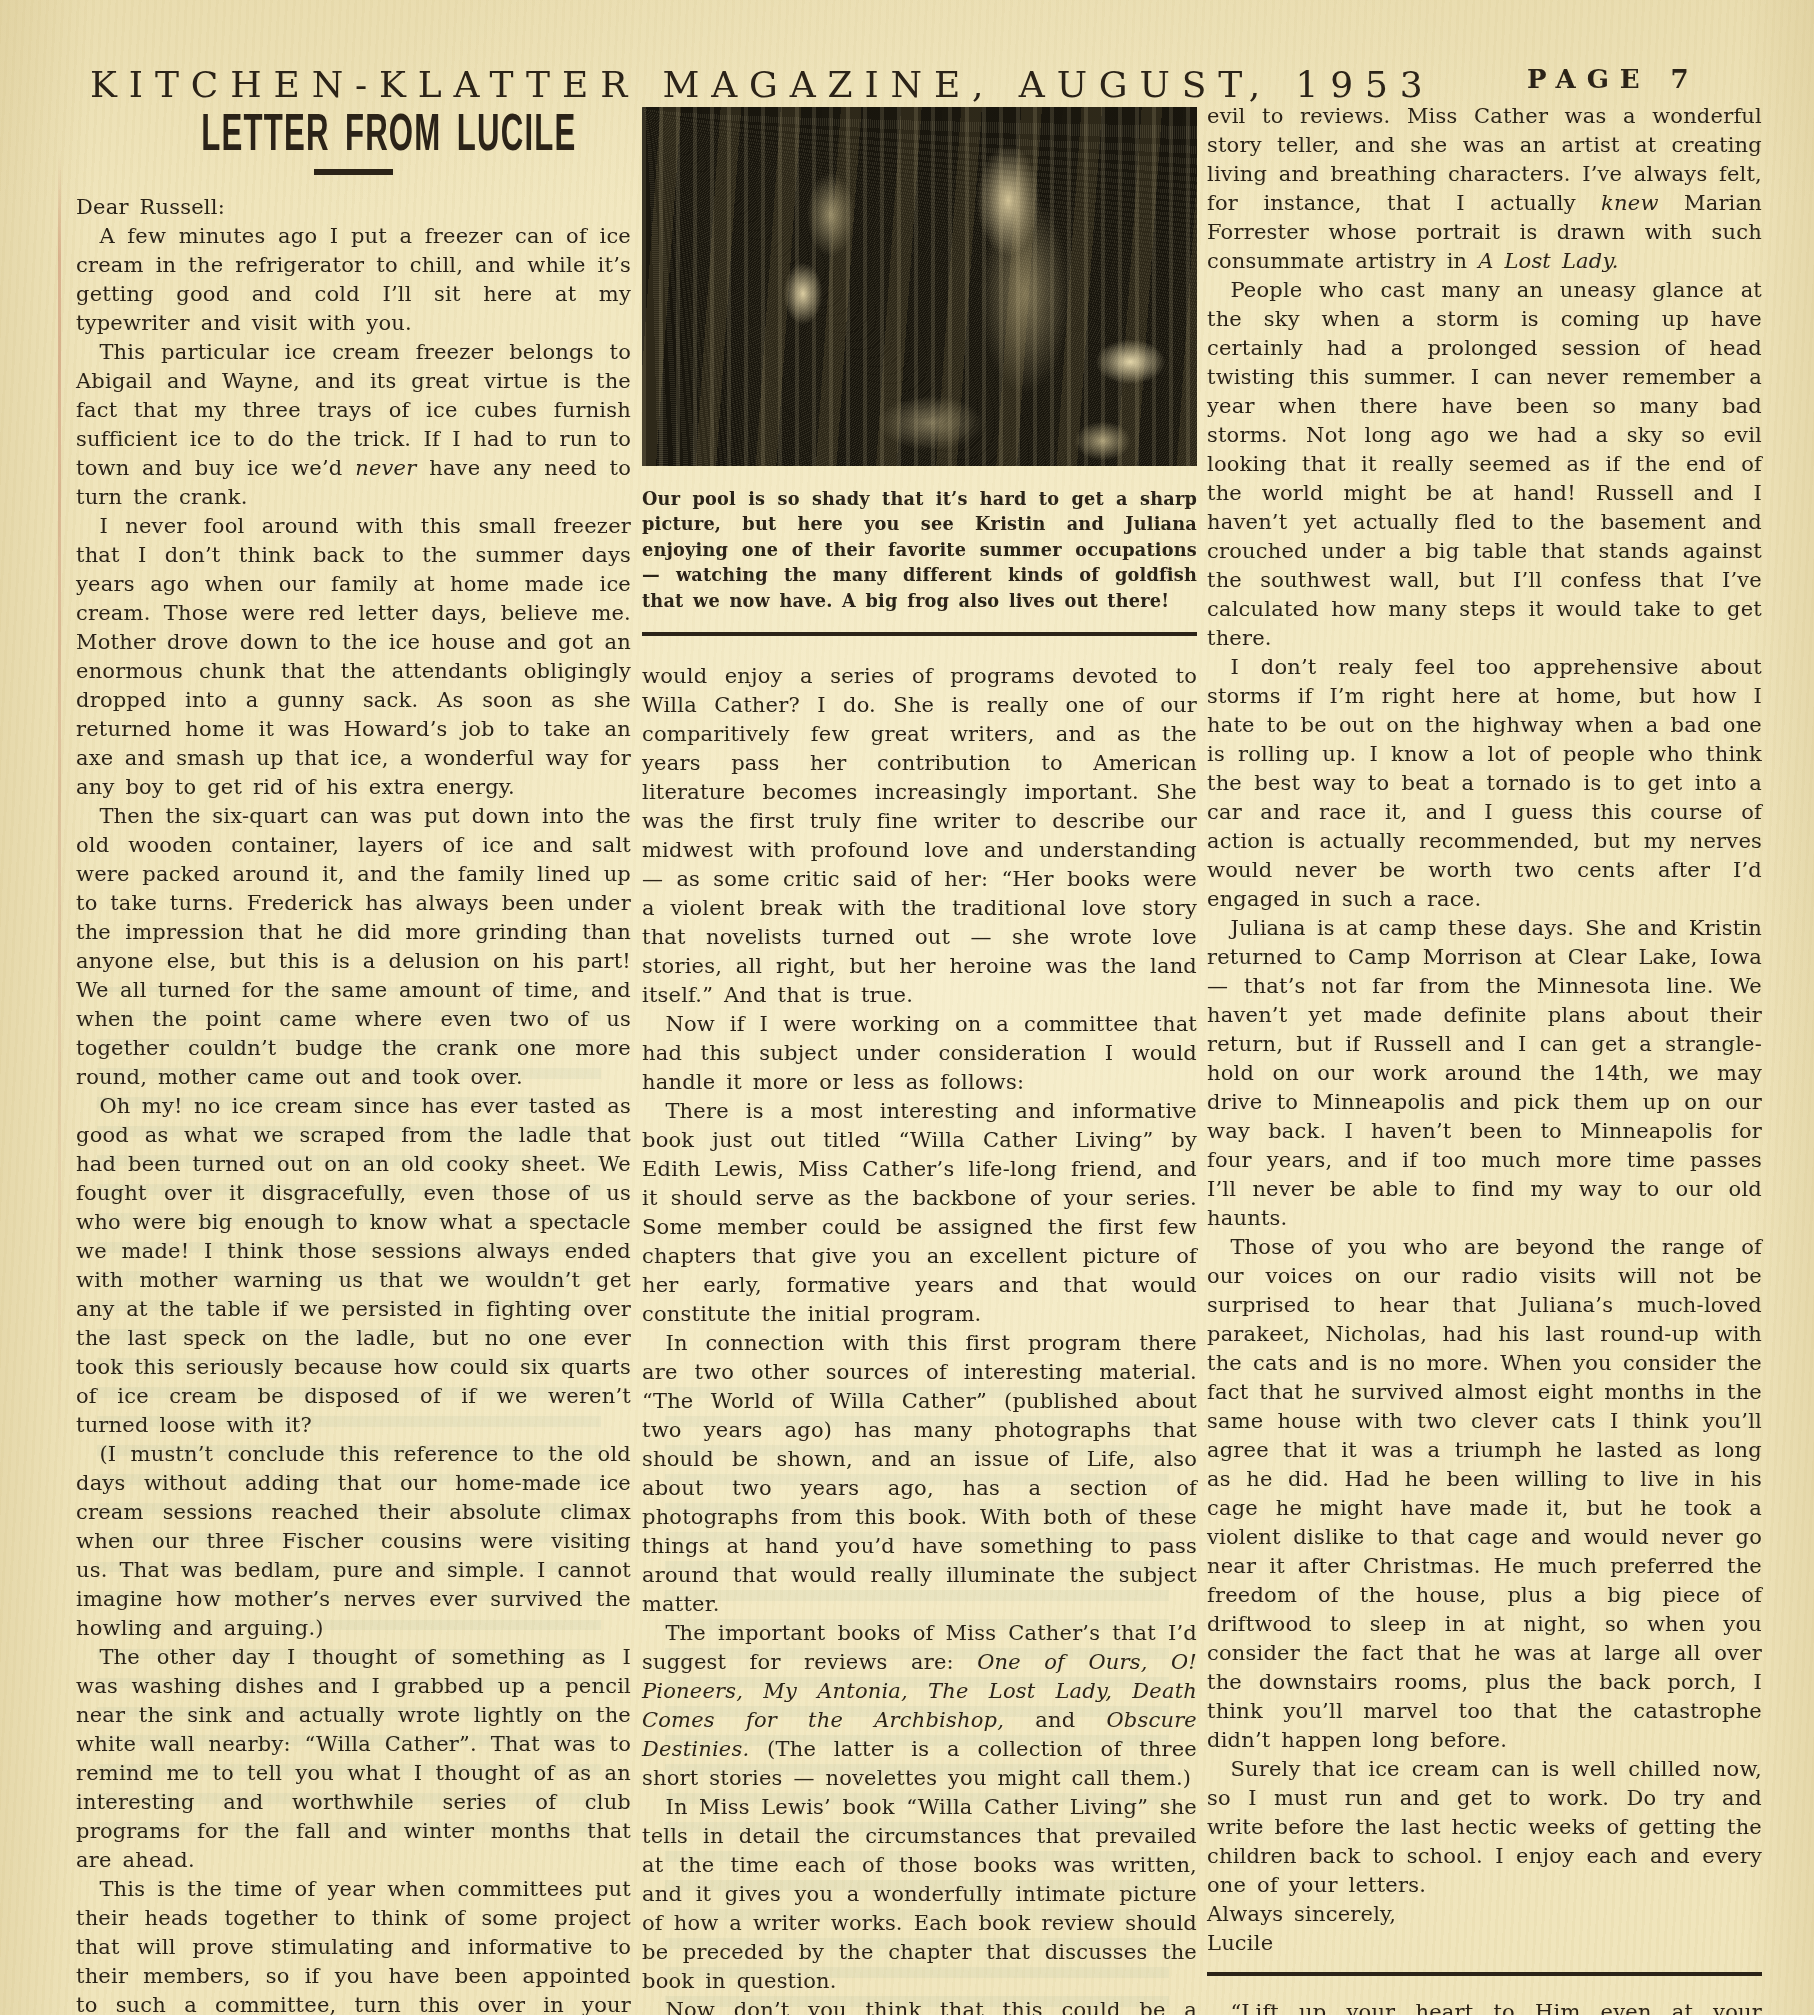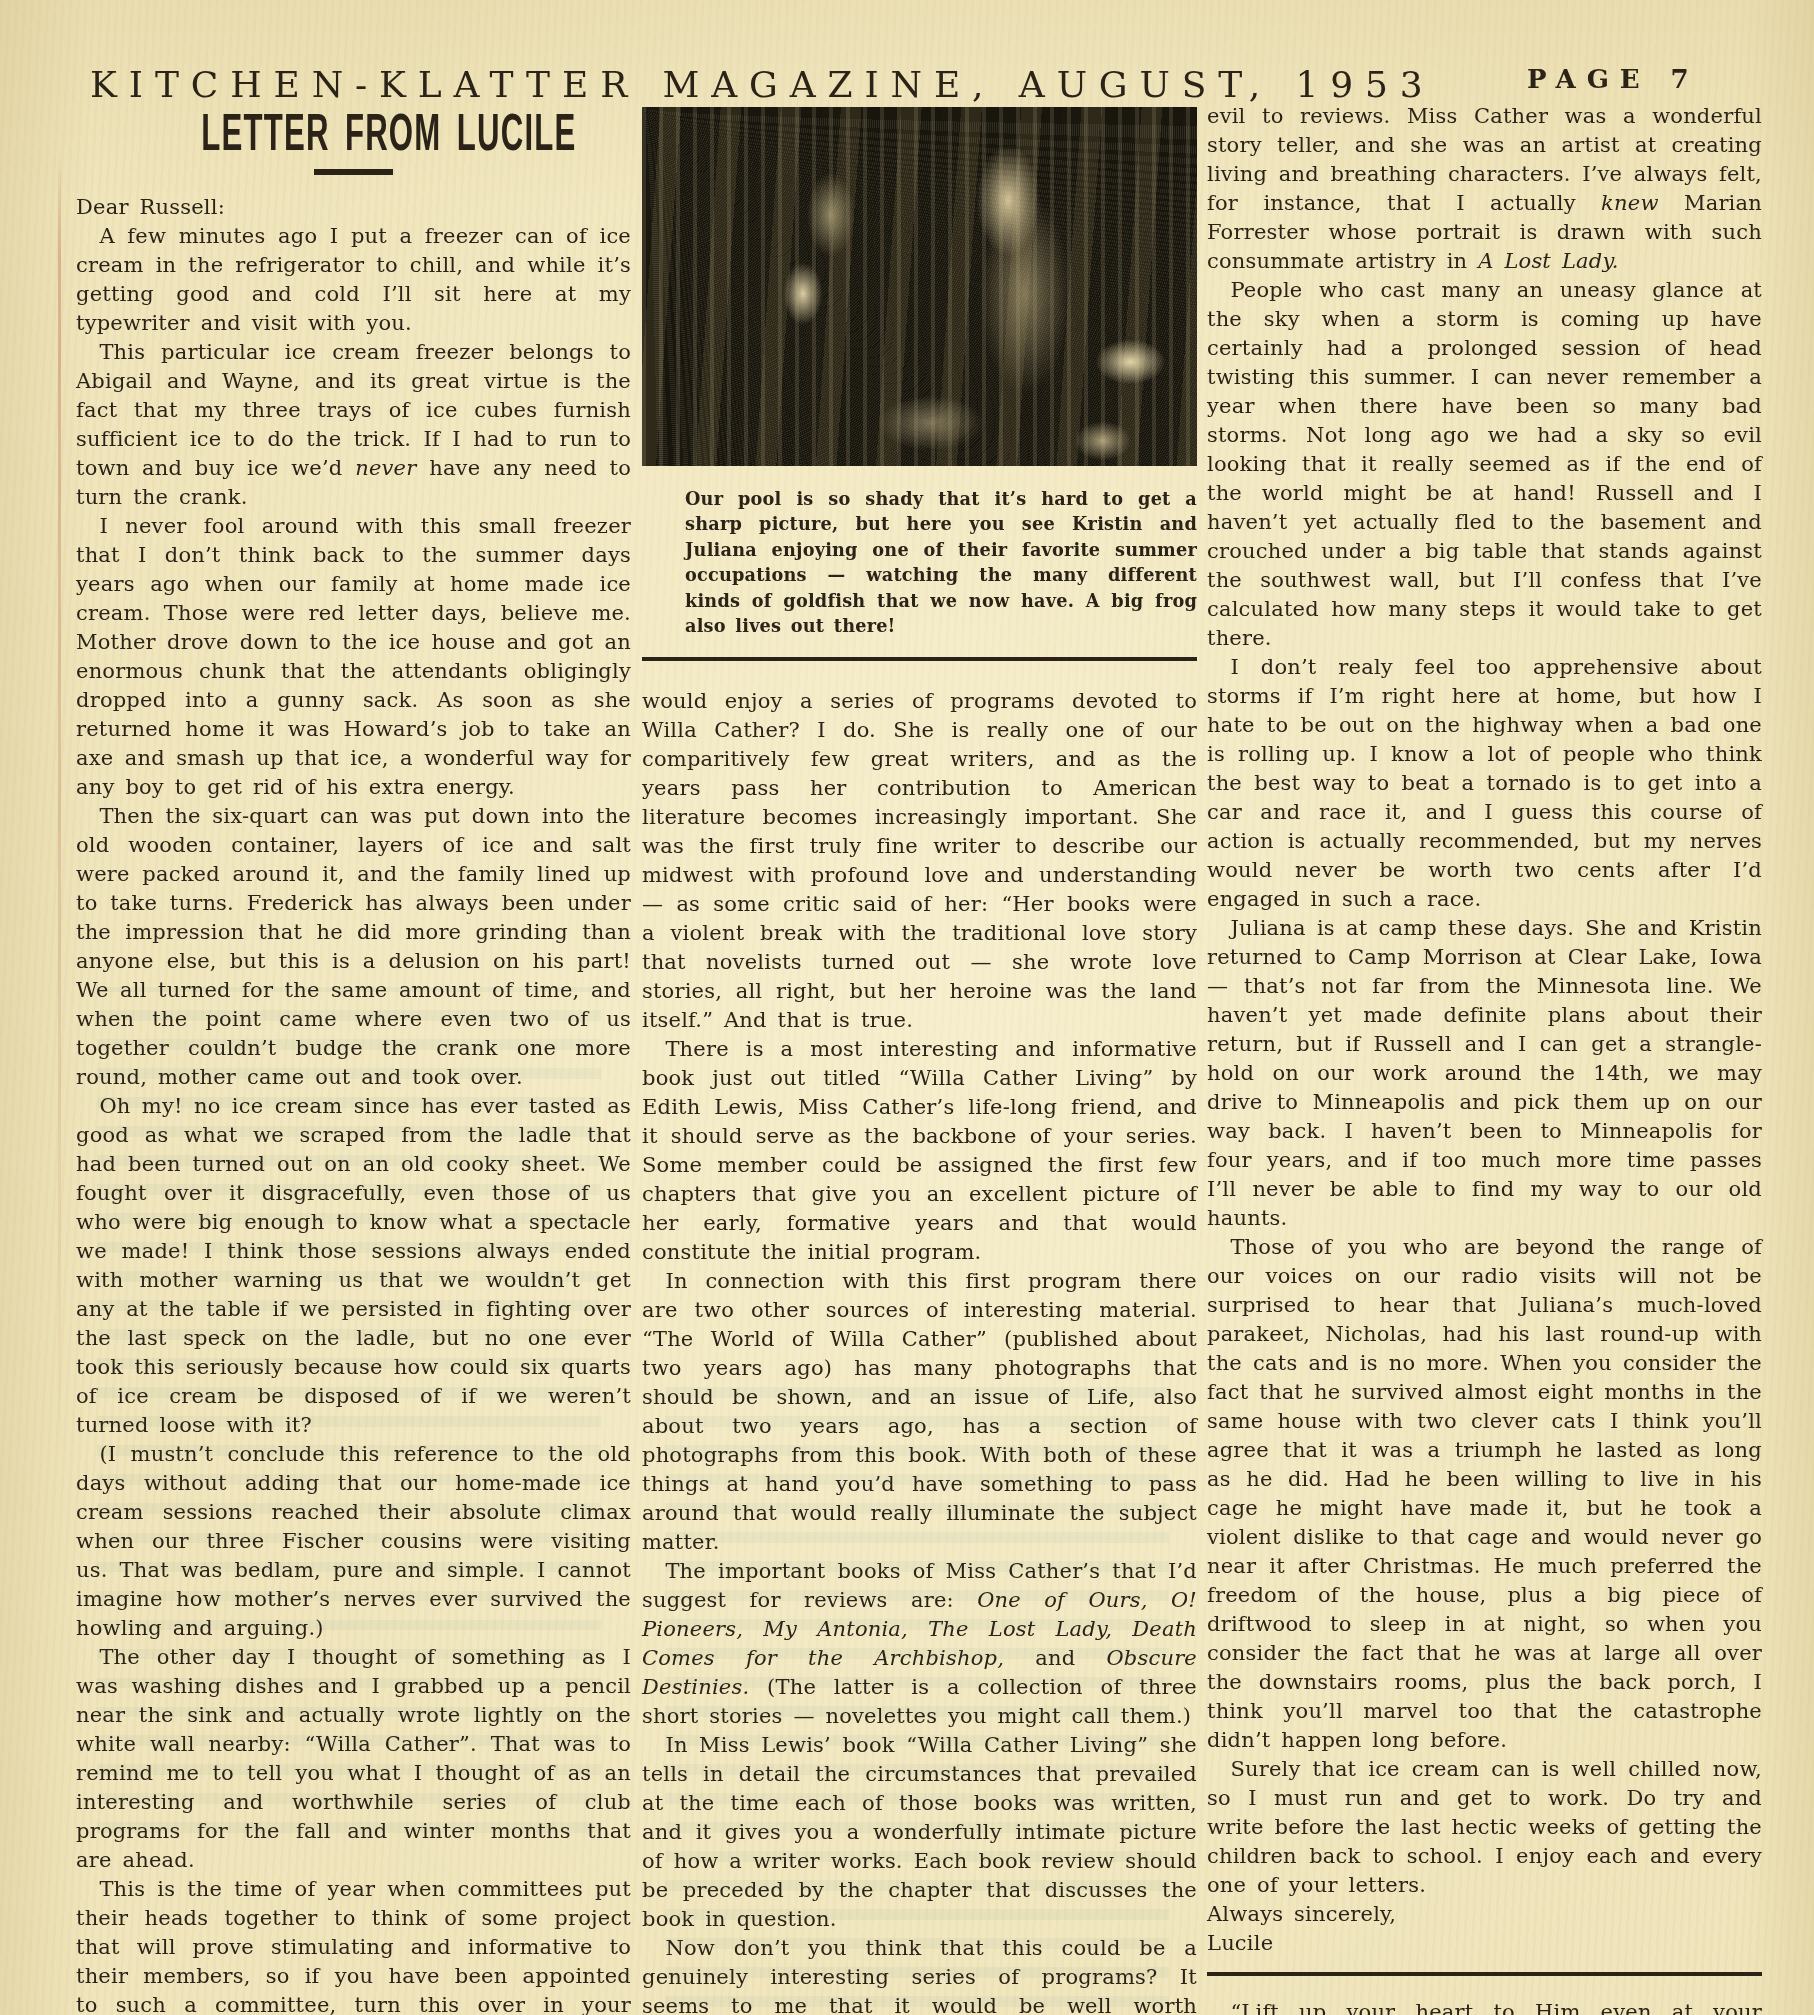--- a/index.html
+++ b/index.html
@@ -81,21 +81,20 @@
   .photo .halftone{
     position:absolute;inset:0;
     background:repeating-radial-gradient(circle at 0.8px 0.8px, rgba(240,229,188,0.10) 0 0.6px, rgba(0,0,0,0) 0.6px 2px);
   }
   .caption{
     margin-top:20px;
     font-weight:700;
     font-size:17.7px;line-height:25.4px;
     word-spacing:3.2px;
     text-align:justify;
-    margin-left:43px;
   }
   .rule{height:4px;background:var(--ink);}
   .rule.caption-rule{margin:18.5px 0 26px 0;}
   .rule.quote-rule{margin:13.7px 0 22.6px 0;}
   .signoff-1{margin-left:37%;}
   .signoff-2{margin-left:52%;}
   .quote-block p{text-indent:23.4px;}
 </style>
 </head>
 <body>
@@ -130,20 +129,21 @@
   <div class="col col-mid">
     <div class="photo">
       <div class="halftone"></div>
     </div>
     <div class="caption">
         <p class="noindent"><span>Our pool is so shady that it’s hard to get a sharp picture, but here you see Kristin and Juliana enjoying one of their favorite summer occupations — watching the many different kinds of goldfish that we now have. A big frog also lives out there!</span></p>
       </div>
     <div class="rule caption-rule"></div>
     <div>
         <p class="noindent"><span>would enjoy a series of programs devoted to Willa Cather?  I do.  She is really one of our comparitively few great writers, and as the years pass her contribution to American literature becomes increasingly important.  She was the first truly fine writer to describe our midwest with profound love and understanding — as some critic said of her:  “Her books were a violent break with the traditional love story that novelists turned out — she wrote love stories, all right, but her heroine was the land itself.”  And that is true.</span></p>
+        <p><span>Now if I were working on a committee that had this subject under consideration I would handle it more or less as follows:</span></p>
         <p><span>There is a most interesting and informative book just out titled “Willa Cather Living” by Edith Lewis, Miss Cather’s life-long friend, and it should serve as the backbone of your series. Some member could be assigned the first few chapters that give you an excellent picture of her early, formative years and that would constitute the initial program.</span></p>
         <p><span>In connection with this first program there are two other sources of interesting material.  “The World of Willa Cather” (published about two years ago) has many photographs that should be shown, and an issue of Life, also about two years ago, has a section of photographs from this book. With both of these things at hand you’d have something to pass around that would really illuminate the subject matter.</span></p>
         <p><span>The important books of Miss Cather’s that I’d suggest for reviews are: </span><i>One of Ours, O! Pioneers, My Antonia, The Lost Lady, Death Comes for the Archbishop,</i><span> and </span><i>Obscure Destinies.</i><span>  (The latter is a collection of three short stories — novelettes you might call them.)</span></p>
         <p><span>In Miss Lewis’ book “Willa Cather Living” she tells in detail the circumstances that prevailed at the time each of those books was written, and it gives you a wonderfully intimate picture of how a writer works.  Each book review should be preceded by the chapter that discusses the book in question.</span></p>
         <p><span>Now don’t you think that this could be a genuinely interesting series of programs?  It seems to me that it would be well worth attending a club meeting to hear something developed along this line, and fortunately all of the books mentioned lend themselves</span></p>
       </div>
   </div>
 
   <div class="col col-right">
     <div>

